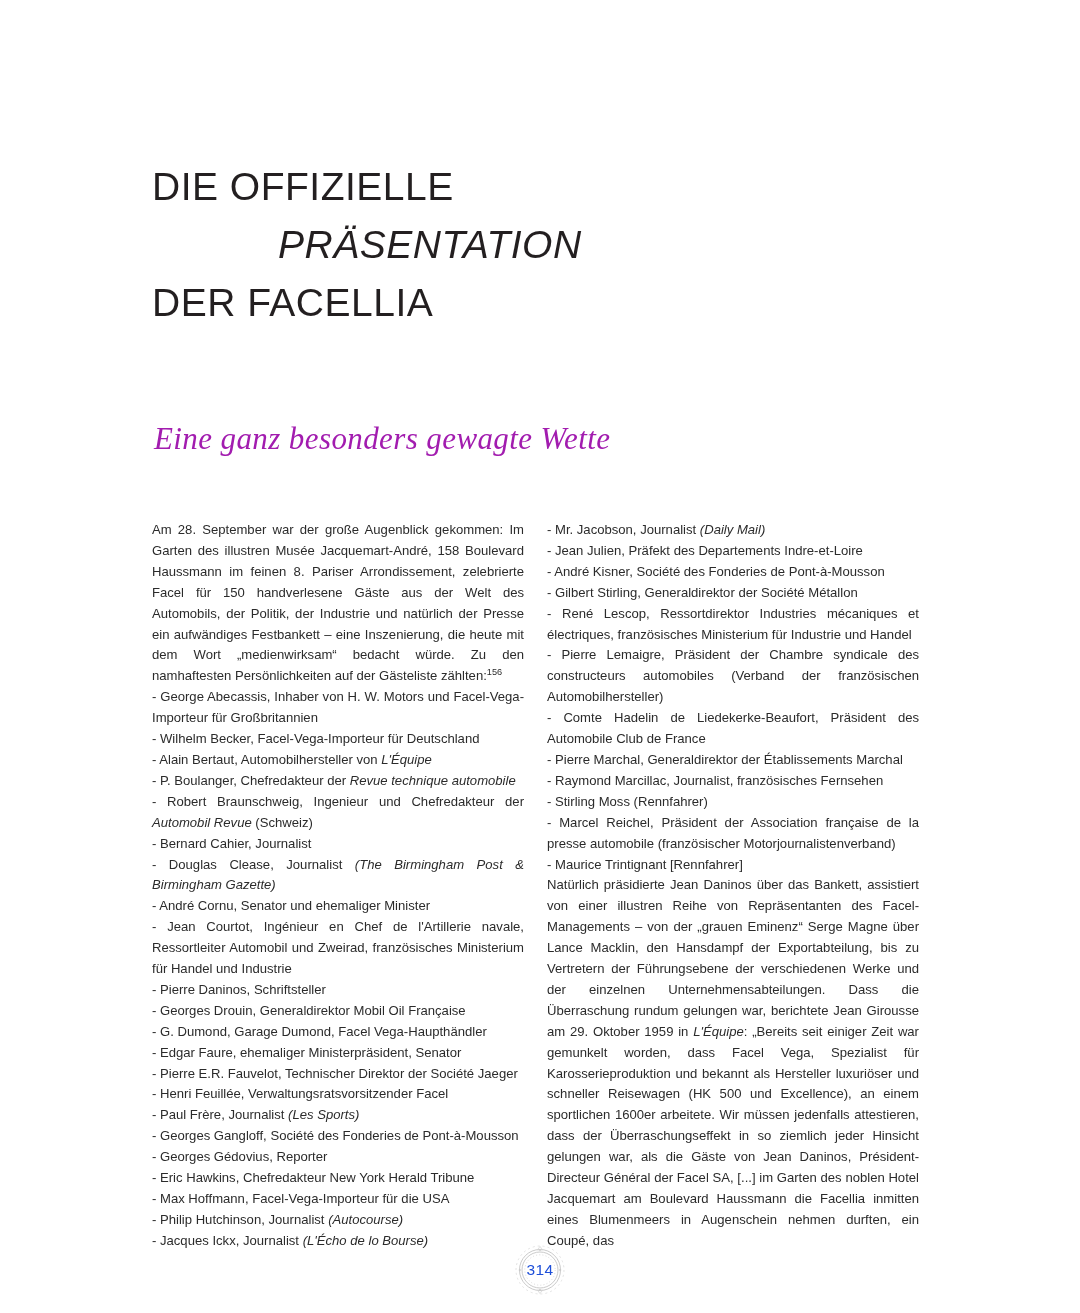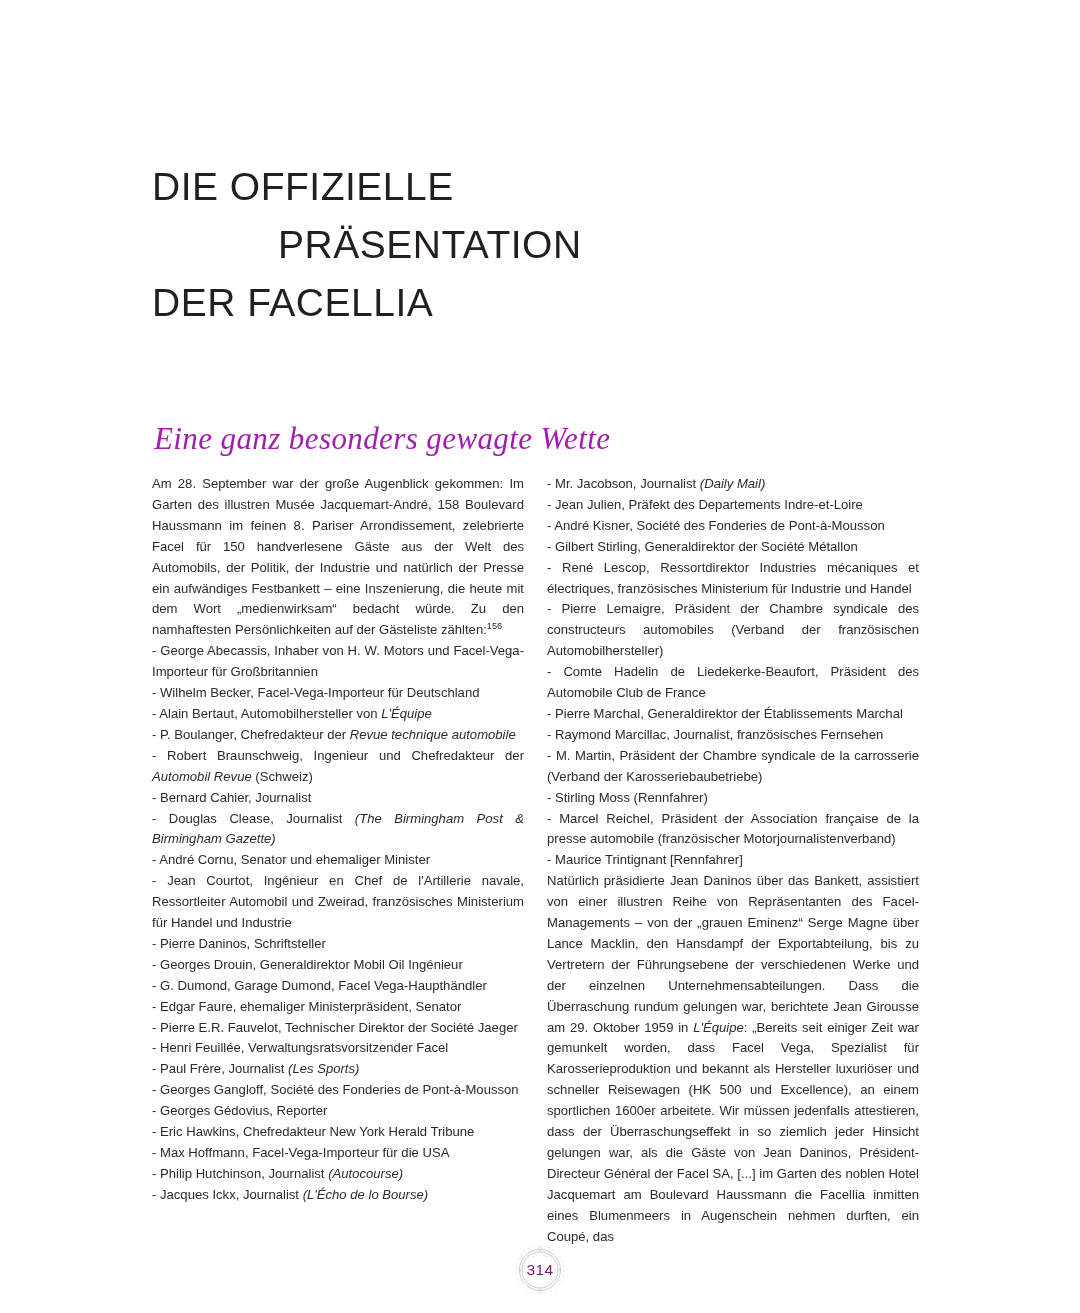--- a/index.html
+++ b/index.html
@@ -34,20 +34,21 @@
     font-family: "Liberation Sans", sans-serif;
     font-weight: 400;
     font-size: 39px;
     line-height: 58px;
     letter-spacing: 0.5px;
     color: #231f20;
     white-space: nowrap;
   }
   .title-line.indent {
     padding-left: 126px;
+    font-style: italic;
   }
 
   
   .subtitle {
     position: absolute;
     left: 154px;
     top: 420px;
     font-family: "Liberation Serif", serif;
     font-style: italic;
     font-size: 31px;
@@ -67,20 +68,21 @@
     gap: 23px;
   }
   .col {
     width: 372px;
     font-size: 13.1px;
     line-height: 20.9px;
     text-align: justify;
     color: #2b2b2b;
     -webkit-hyphens: none;
     hyphens: none;
+    margin-top: 46px;
   }
   .col p {
     margin: 0;
   }
   .col p.lead {
     text-align: justify;
   }
   .col p.entry {
     text-align: justify;
   }
@@ -121,21 +123,21 @@
     position: absolute;
     left: 0;
     top: 0;
     width: 64px;
     height: 64px;
     display: flex;
     align-items: center;
     justify-content: center;
     font-family: "Liberation Sans", sans-serif;
     font-size: 15.5px;
-    color: #701a75;
+    color: #1d4ed8;
     letter-spacing: 0.3px;
   }
 </style>
 </head>
 <body>
 
 <div class="page">
 
   <div class="title-block">
     <div class="title-line">DIE OFFIZIELLE</div>
@@ -153,21 +155,21 @@
           <p class="entry"><span>- George Abecassis, Inhaber von H. W. Motors und Facel-Vega-Importeur für Großbritannien</span></p>
           <p class="entry"><span>- Wilhelm Becker, Facel-Vega-Importeur für Deutschland</span></p>
           <p class="entry"><span>- Alain Bertaut, Automobilhersteller von </span><span class="it">L'Équipe</span></p>
           <p class="entry"><span>- P. Boulanger, Chefredakteur der </span><span class="it">Revue technique automobile</span></p>
           <p class="entry"><span>- Robert Braunschweig, Ingenieur und Chefredakteur der </span><span class="it">Automobil Revue</span><span> (Schweiz)</span></p>
           <p class="entry"><span>- Bernard Cahier, Journalist</span></p>
           <p class="entry"><span>- Douglas Clease, Journalist </span><span class="it">(The Birmingham Post &amp; Birmingham Gazette)</span></p>
           <p class="entry"><span>- André Cornu, Senator und ehemaliger Minister</span></p>
           <p class="entry"><span>- Jean Courtot, Ingénieur en Chef de l'Artillerie navale, Ressortleiter Automobil und Zweirad, französisches Ministerium für Handel und Industrie</span></p>
           <p class="entry"><span>- Pierre Daninos, Schriftsteller</span></p>
-          <p class="entry"><span>- Georges Drouin, Generaldirektor Mobil Oil Ingénieur</span></p>
+          <p class="entry"><span>- Georges Drouin, Generaldirektor Mobil Oil Française</span></p>
           <p class="entry"><span>- G. Dumond, Garage Dumond, Facel Vega-Haupthändler</span></p>
           <p class="entry"><span>- Edgar Faure, ehemaliger Ministerpräsident, Senator</span></p>
           <p class="entry"><span>- Pierre E.R. Fauvelot, Technischer Direktor der Société Jaeger</span></p>
           <p class="entry"><span>- Henri Feuillée, Verwaltungsratsvorsitzender Facel</span></p>
           <p class="entry"><span>- Paul Frère, Journalist </span><span class="it">(Les Sports)</span></p>
           <p class="entry"><span>- Georges Gangloff, Société des Fonderies de Pont-à-Mousson</span></p>
           <p class="entry"><span>- Georges Gédovius, Reporter</span></p>
           <p class="entry"><span>- Eric Hawkins, Chefredakteur New York Herald Tribune</span></p>
           <p class="entry"><span>- Max Hoffmann, Facel-Vega-Importeur für die USA</span></p>
           <p class="entry"><span>- Philip Hutchinson, Journalist </span><span class="it">(Autocourse)</span></p>
@@ -179,21 +181,20 @@
       <div>
           <p class="entry"><span>- Mr. Jacobson, Journalist </span><span class="it">(Daily Mail)</span></p>
           <p class="entry"><span>- Jean Julien, Präfekt des Departements Indre-et-Loire</span></p>
           <p class="entry"><span>- André Kisner, Société des Fonderies de Pont-à-Mousson</span></p>
           <p class="entry"><span>- Gilbert Stirling, Generaldirektor der Société Métallon</span></p>
           <p class="entry"><span>- René Lescop, Ressortdirektor Industries mécaniques et électriques, französisches Ministerium für Industrie und Handel</span></p>
           <p class="entry"><span>- Pierre Lemaigre, Präsident der Chambre syndicale des constructeurs automobiles (Verband der französischen Automobilhersteller)</span></p>
           <p class="entry"><span>- Comte Hadelin de Liedekerke-Beaufort, Präsident des Automobile Club de France</span></p>
           <p class="entry"><span>- Pierre Marchal, Generaldirektor der Établissements Marchal</span></p>
           <p class="entry"><span>- Raymond Marcillac, Journalist, französisches Fernsehen</span></p>
-          <p class="entry"><span>- M. Martin, Präsident der Chambre syndicale de la carrosserie (Verband der Karosseriebaubetriebe)</span></p>
           <p class="entry"><span>- Stirling Moss (Rennfahrer)</span></p>
           <p class="entry"><span>- Marcel Reichel, Präsident der Association française de la presse automobile (französischer Motorjournalistenverband)</span></p>
           <p class="entry"><span>- Maurice Trintignant [Rennfahrer]</span></p>
         </div>
       <p class="flow"><span>Natürlich präsidierte Jean Daninos über das Bankett, assistiert von einer illustren Reihe von Repräsentanten des Facel-Managements – von der „grauen Eminenz“ Serge Magne über Lance Macklin, den Hansdampf der Exportabteilung, bis zu Vertretern der Führungsebene der verschiedenen Werke und der einzelnen Unternehmensabteilungen. Dass die Überraschung rundum gelungen war, berichtete Jean Girousse am 29. Oktober 1959 in </span><span class="it">L'Équipe</span><span>: „Bereits seit einiger Zeit war gemunkelt worden, dass Facel Vega, Spezialist für Karosserieproduktion und bekannt als Hersteller luxuriöser und schneller Reisewagen (HK 500 und Excellence), an einem sportlichen 1600er arbeitete. Wir müssen jedenfalls attestieren, dass der Überraschungseffekt in so ziemlich jeder Hinsicht gelungen war, als die Gäste von Jean Daninos, Président-Directeur Général der Facel SA, [...] im Garten des noblen Hotel Jacquemart am Boulevard Haussmann die Facellia inmitten eines Blumenmeers in Augenschein nehmen durften, ein Coupé, das</span></p>
     </div>
 
   </div>
 
   <div class="seal">

